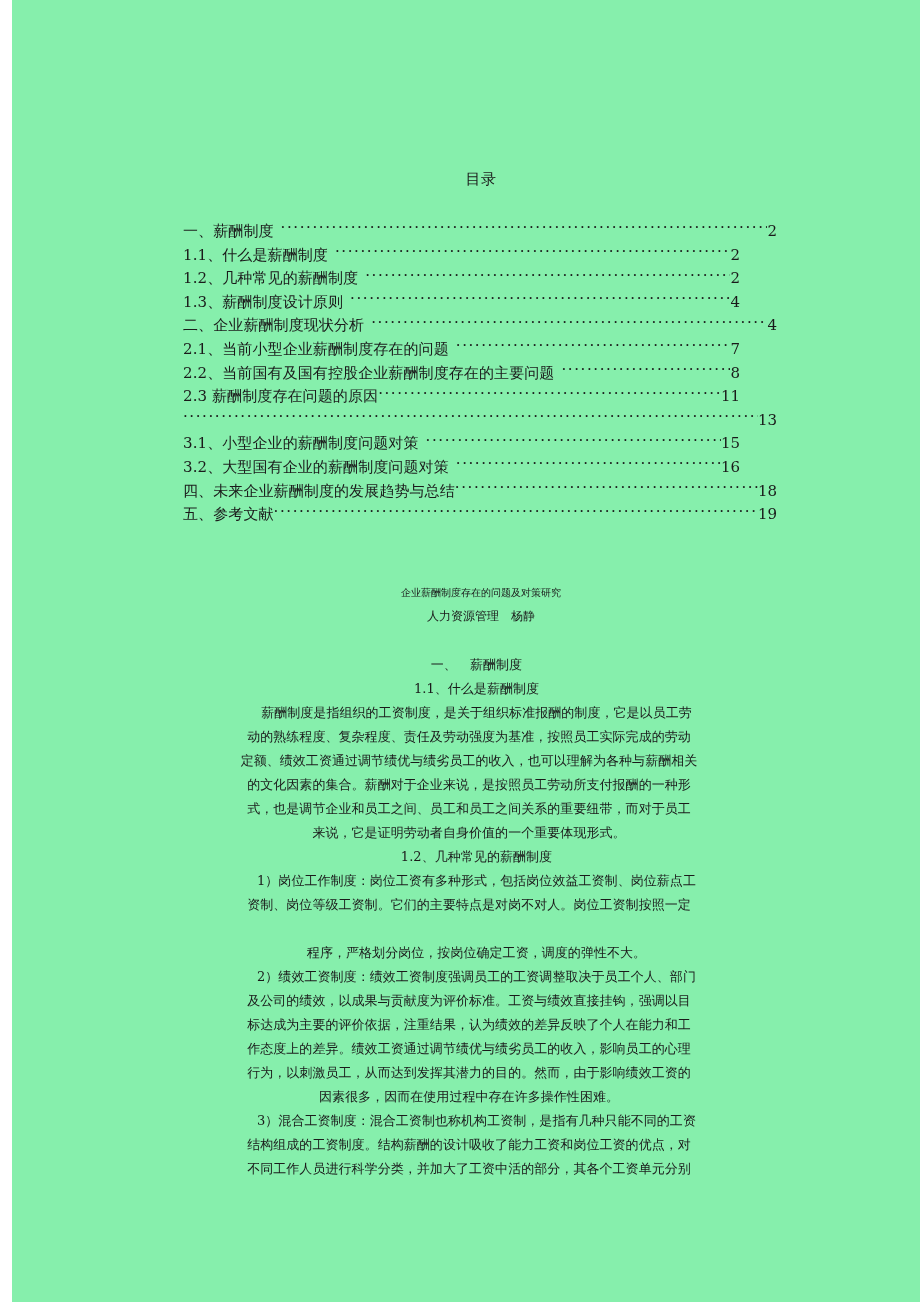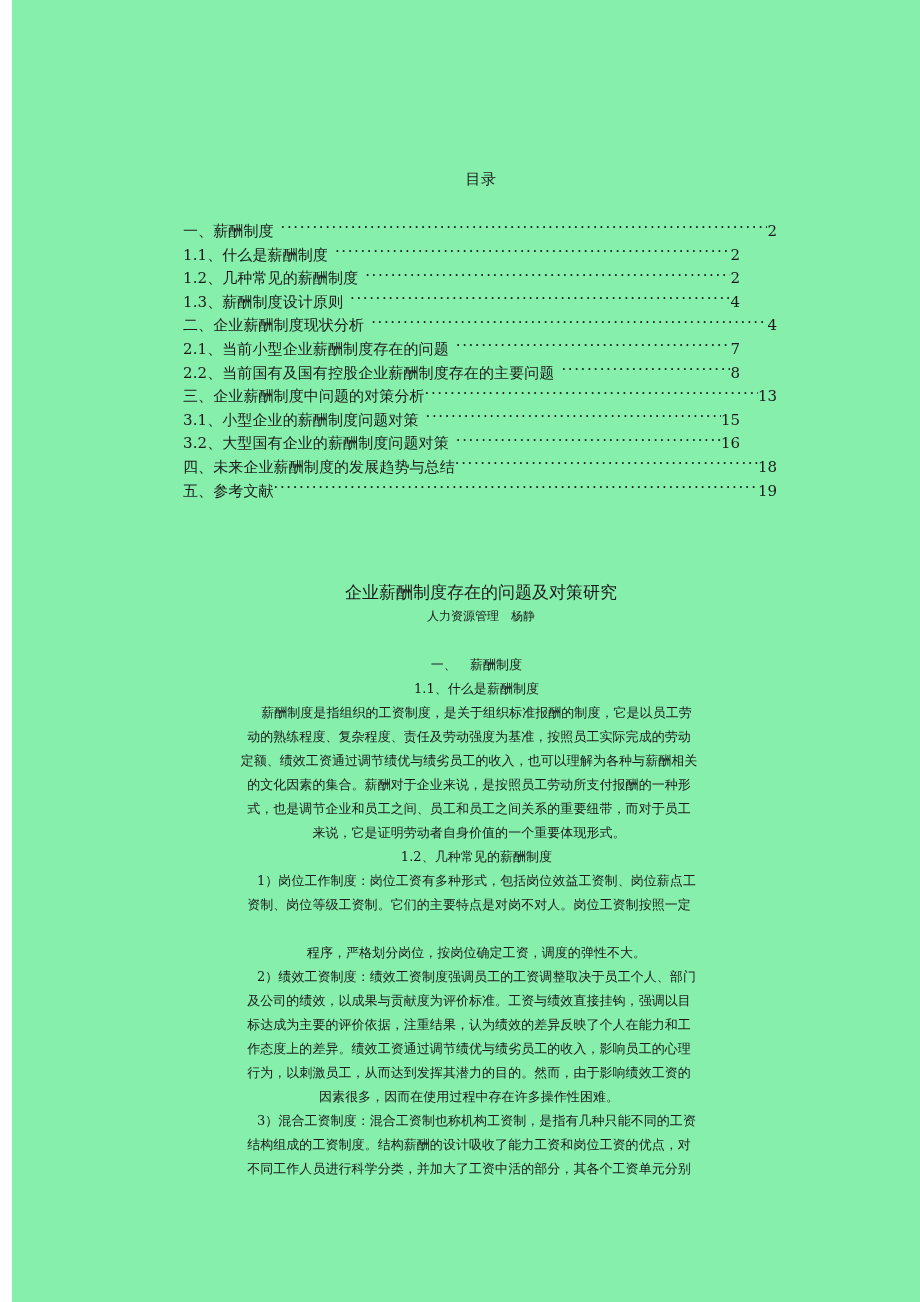--- a/index.html
+++ b/index.html
@@ -84,21 +84,21 @@
   .toc-row.lvl2 { width: 557px; }
 
   
   .titleblock {
     position: absolute;
     left: 159px;
     top: 581px;
     width: 620px;
   }
   .doc-title {
-    font-size: 17px;
+    font-size: 10px;
     line-height: 23.6px;
     margin: 0;
   }
   .doc-author {
     font-size: 12px;
     line-height: 23.6px;
     margin: 0;
   }
 
   
@@ -161,22 +161,27 @@
           <span class="toc-gap"></span>
           <span class="toc-dots"></span>
           <span class="toc-page">7</span>
         </div>
         <div class="toc-row lvl2">
           <span class="toc-label">2.2、当前国有及国有控股企业薪酬制度存在的主要问题</span>
           <span class="toc-gap"></span>
           <span class="toc-dots"></span>
           <span class="toc-page">8</span>
         </div>
-        <div class="toc-row lvl1">
-          <span class="toc-label">三、企业薪酬制度中问题的对策分析</span>
+        <div class="toc-row lvl2">
+          <span class="toc-label">2.3 薪酬制度存在问题的原因</span>
+          <span class="toc-gap none"></span>
+          <span class="toc-dots"></span>
+          <span class="toc-page">11</span>
+        </div>
+        <div class="toc-row lvl1">
           <span class="toc-gap none"></span>
           <span class="toc-dots"></span>
           <span class="toc-page">13</span>
         </div>
         <div class="toc-row lvl2">
           <span class="toc-label">3.1、小型企业的薪酬制度问题对策</span>
           <span class="toc-gap"></span>
           <span class="toc-dots"></span>
           <span class="toc-page">15</span>
         </div>

